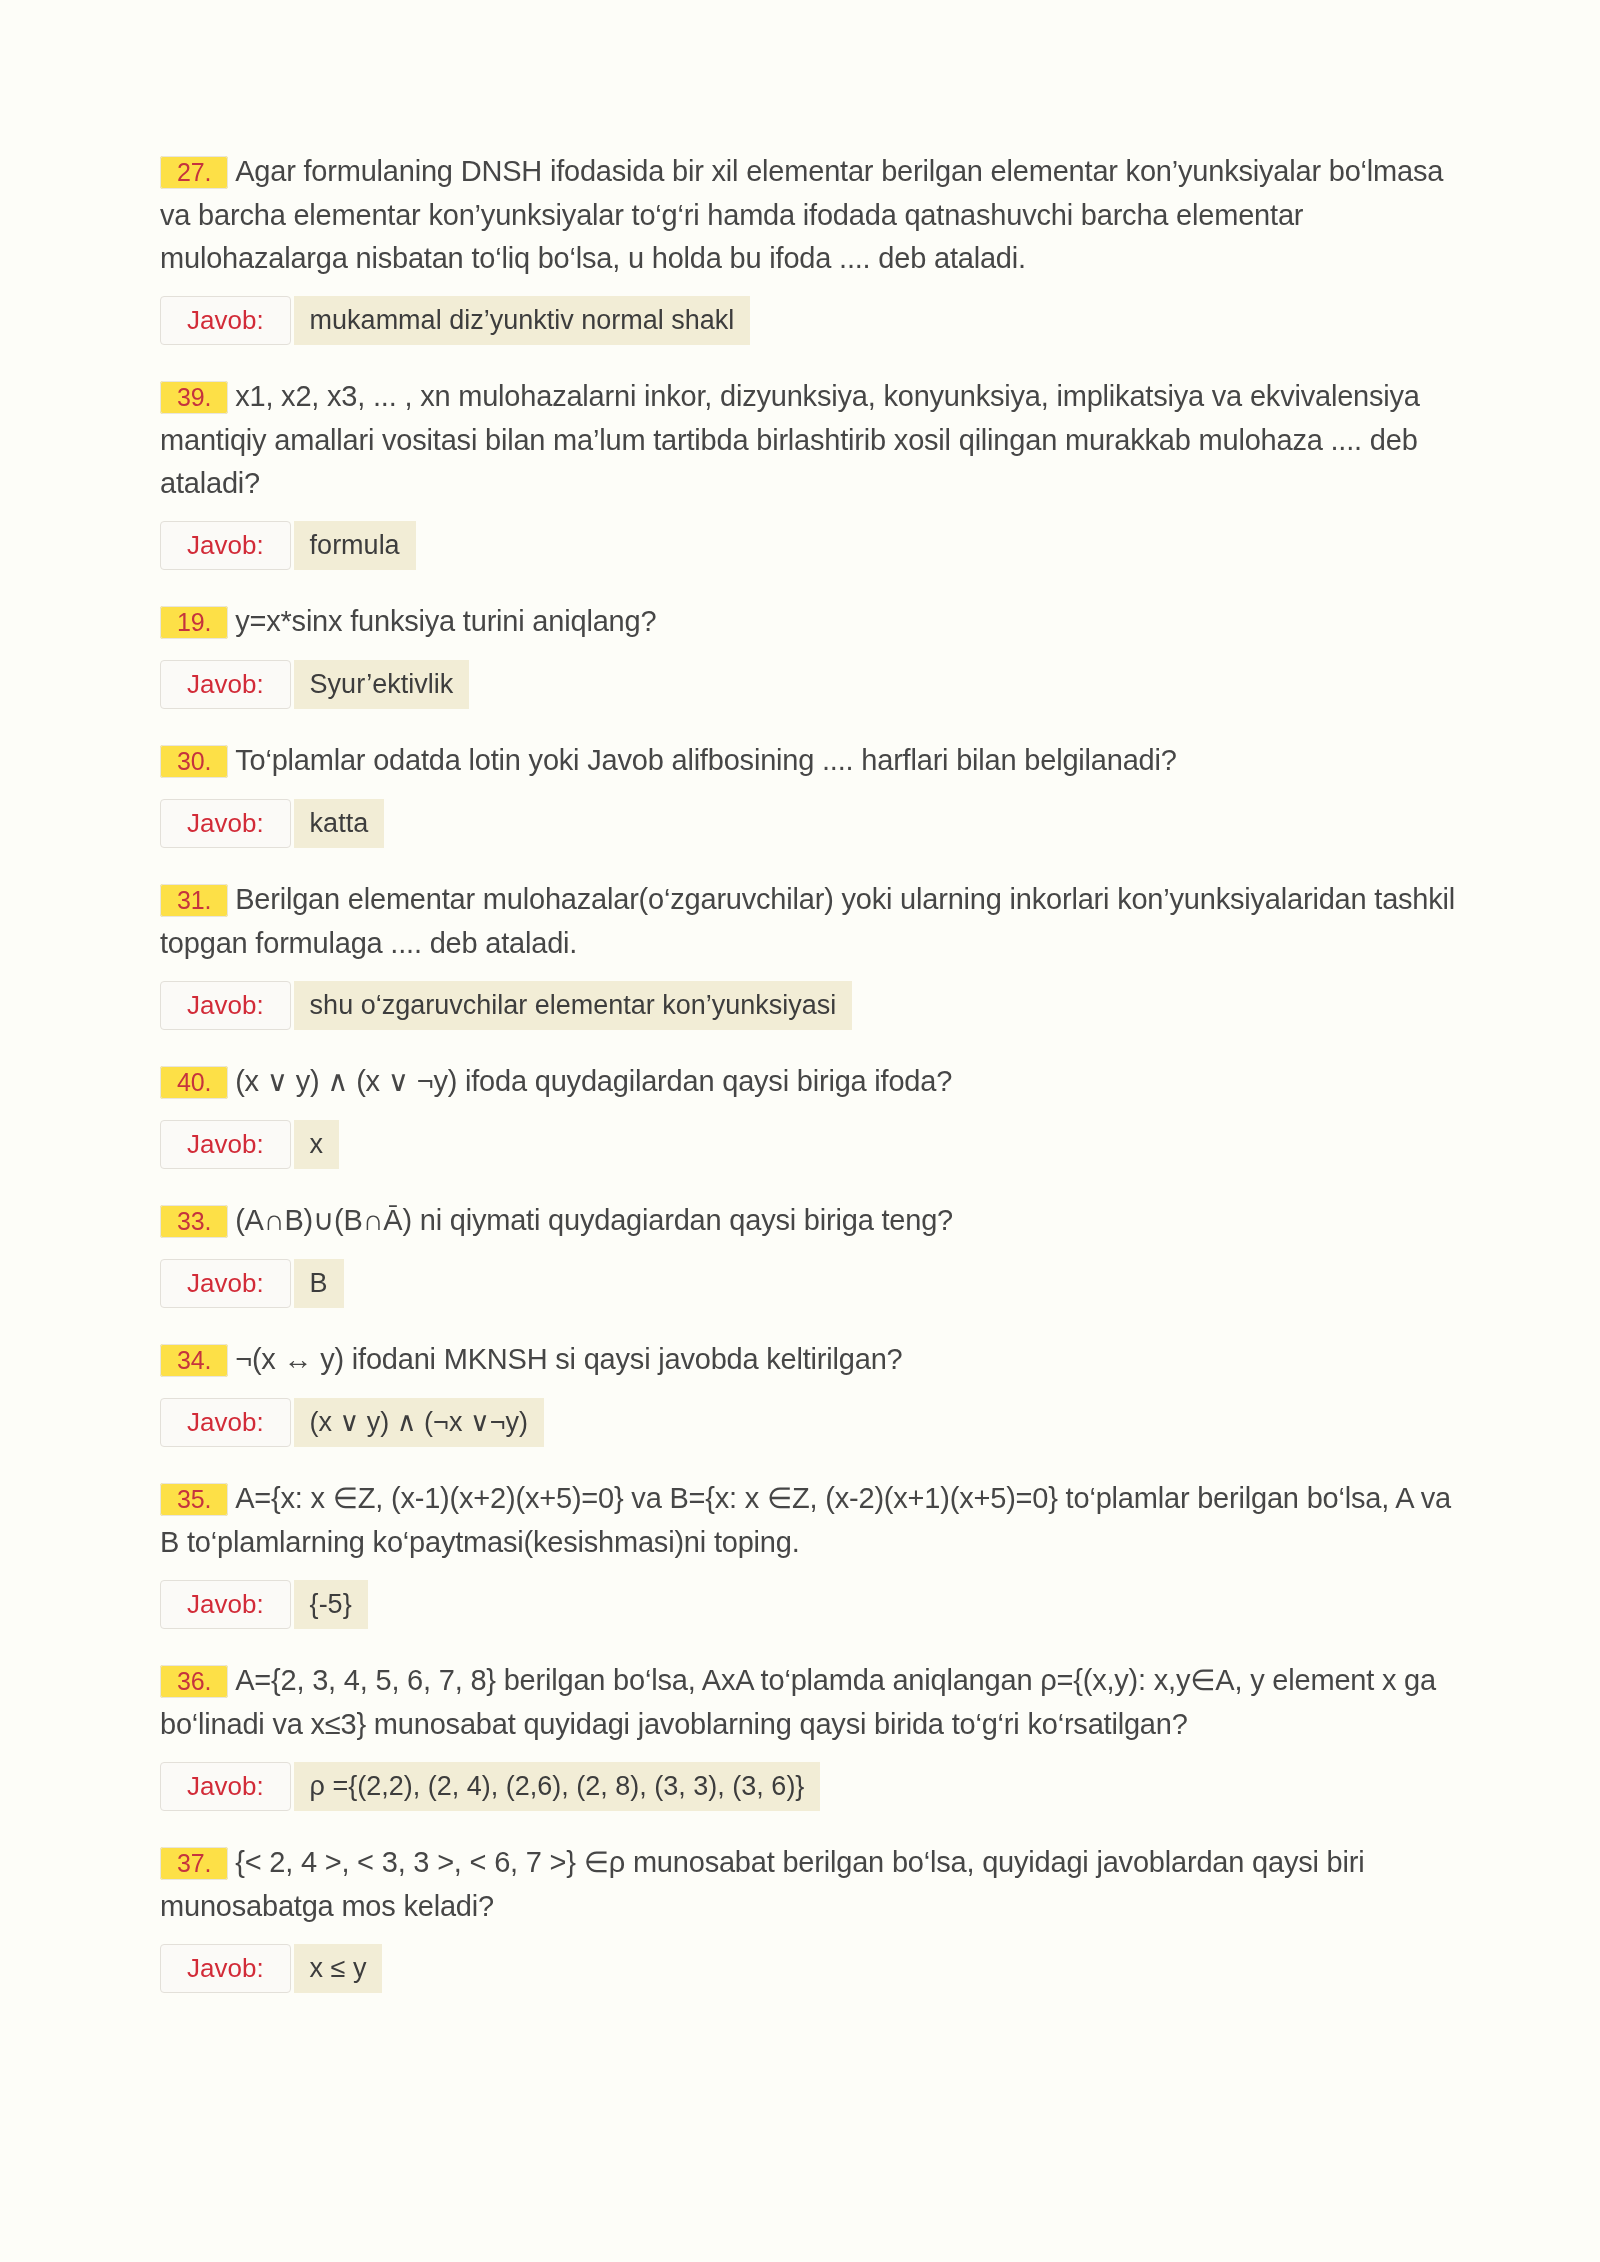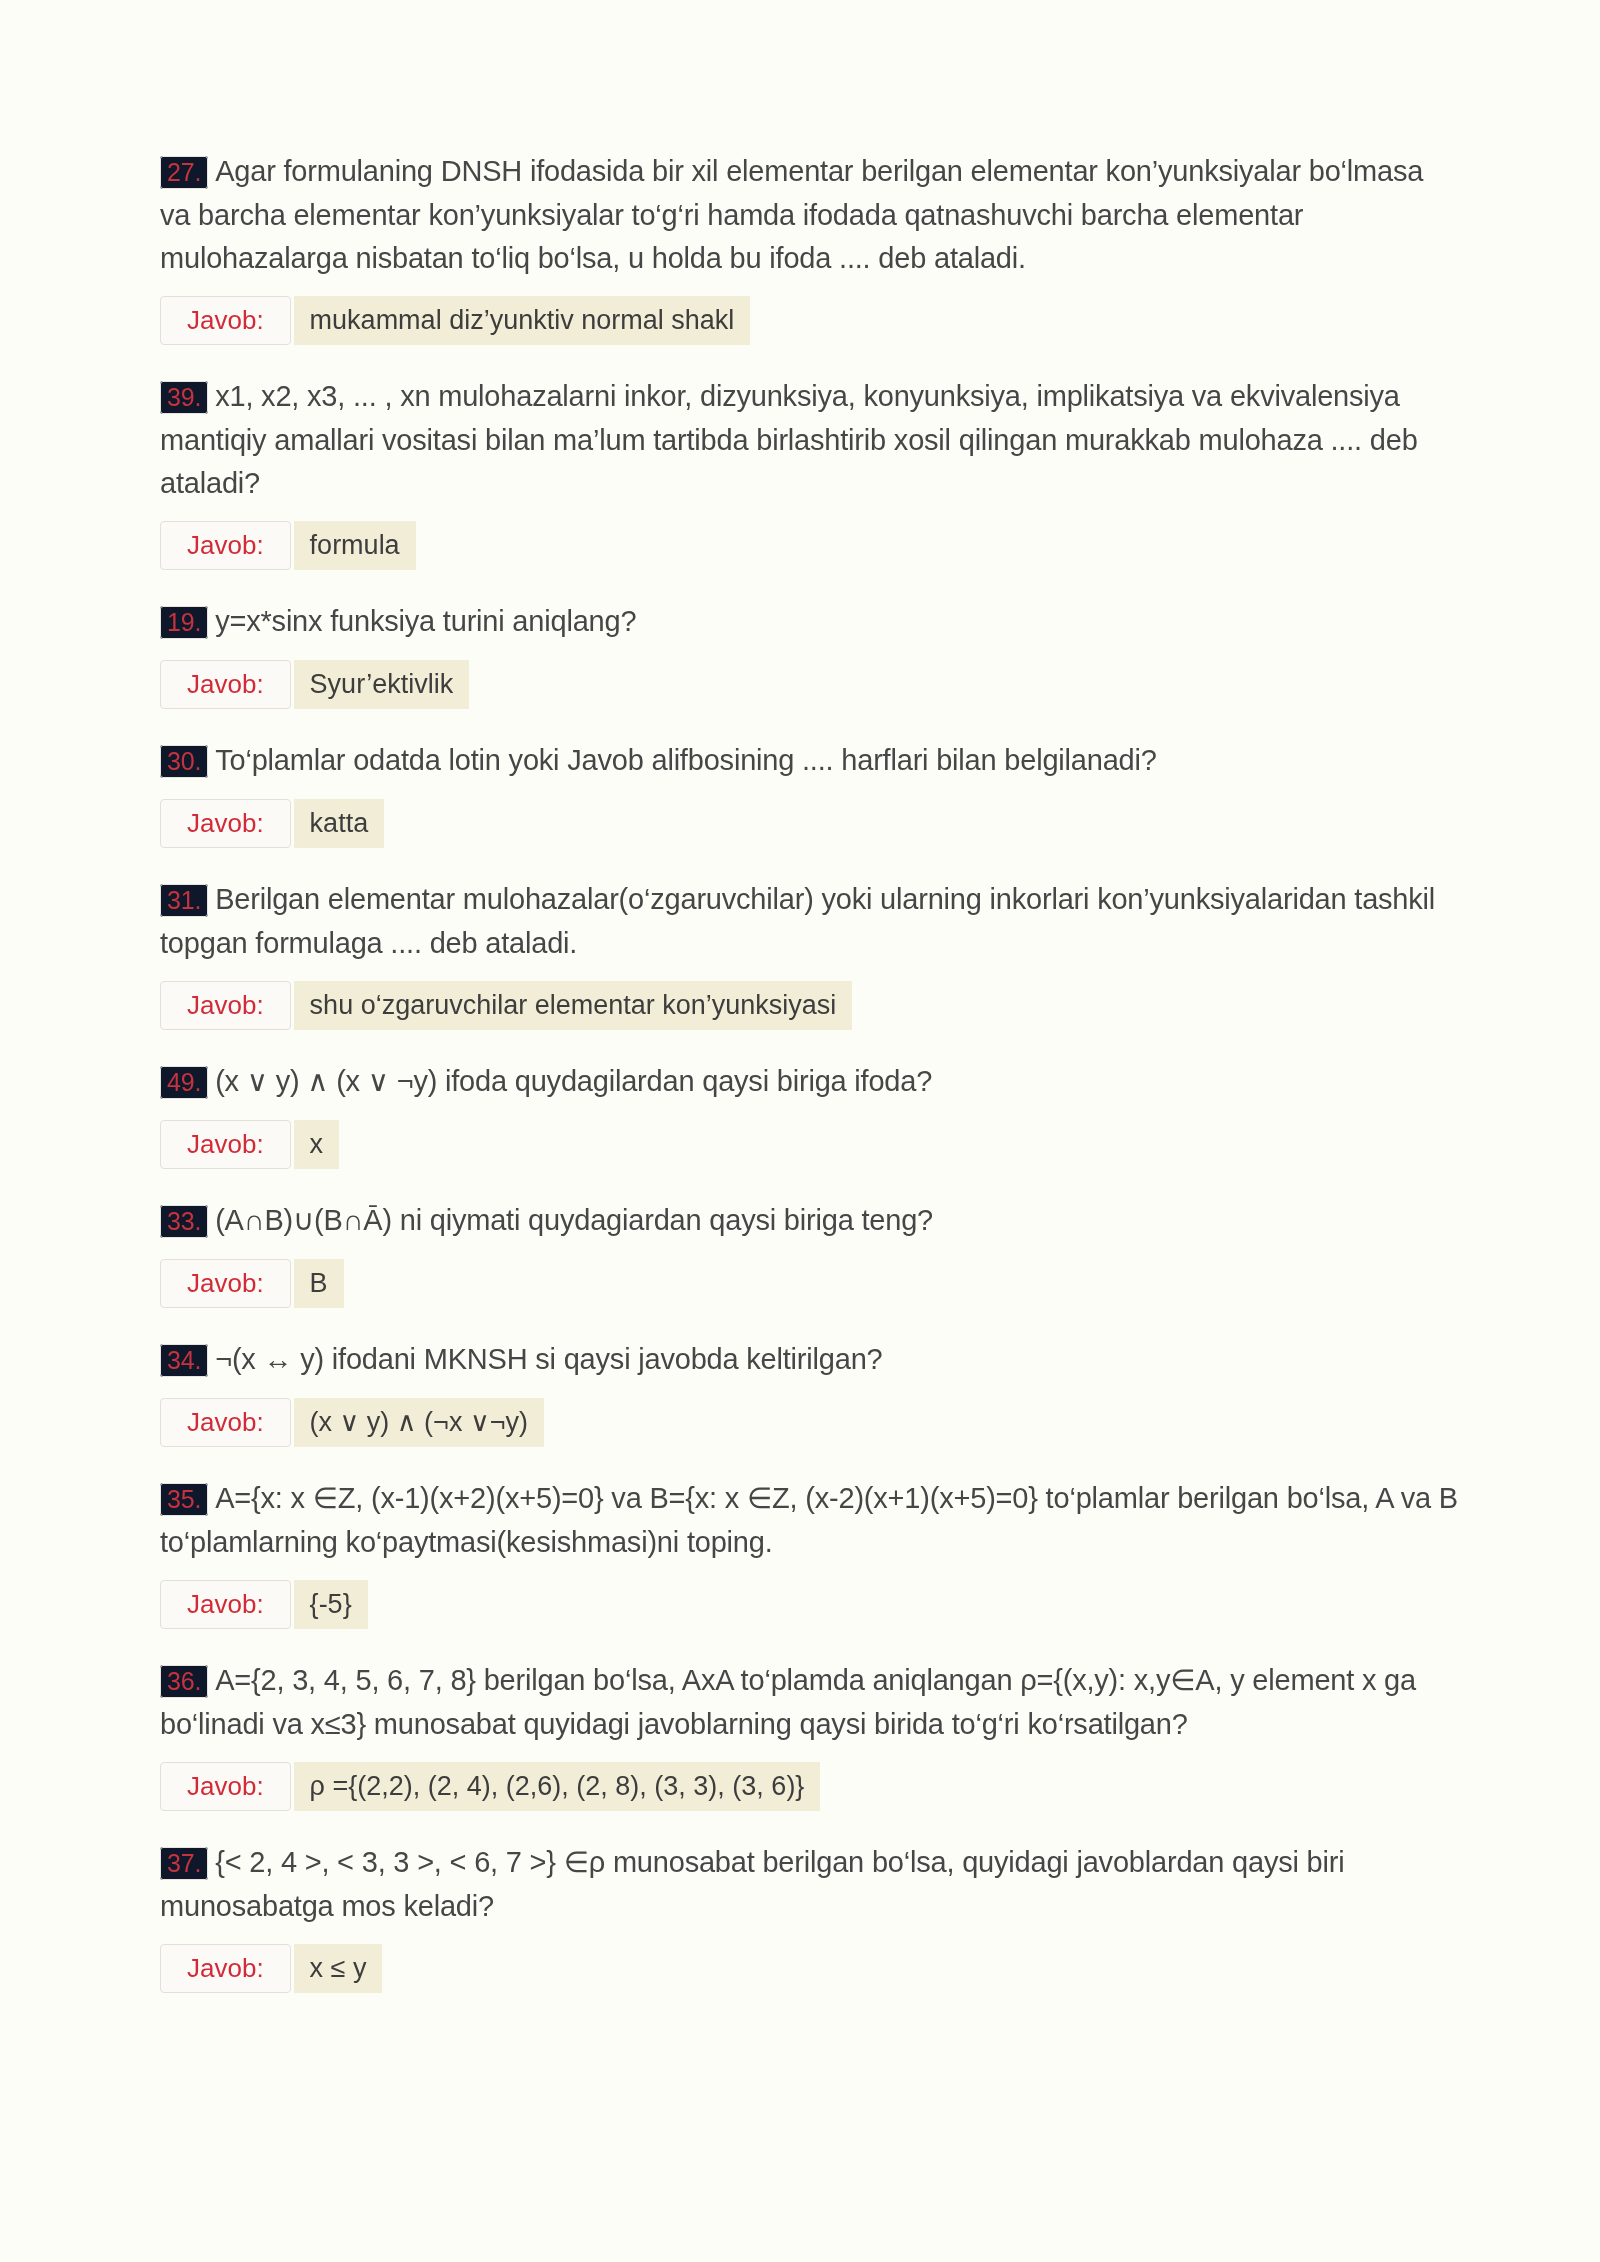--- a/index.html
+++ b/index.html
@@ -21,24 +21,24 @@
   }
   .q {
     font-size: 29px;
     line-height: 43px;
     margin-bottom: 16px;
     letter-spacing: -0.2px;
     color: #464646;
   }
   .num {
     color: #c5333e;
-    background: #0f172a;
+    background: #fde047;
     border: 1px solid #e8e5de;
     border-radius: 3px;
-    padding: 1px 6px 2px;
+    padding: 1px 16px 2px;
     font-size: 25px;
     margin-right: 7px;
     white-space: nowrap;
   }
   .a {
     margin-bottom: 30px;
     font-size: 27px;
     line-height: 34px;
   }
   .jl {
@@ -85,21 +85,21 @@
     <p class="q"><span class="num">30.</span><span>To‘plamlar odatda lotin yoki Javob alifbosining .... harflari bilan belgilanadi?</span></p>
     <p class="a"><span class="jl">Javob:</span><span class="at">katta</span></p>
   </section>
 
   <section>
     <p class="q"><span class="num">31.</span><span>Berilgan elementar mulohazalar(o‘zgaruvchilar) yoki ularning inkorlari kon’yunksiyalaridan tashkil topgan formulaga .... deb ataladi.</span></p>
     <p class="a"><span class="jl">Javob:</span><span class="at">shu o‘zgaruvchilar elementar kon’yunksiyasi</span></p>
   </section>
 
   <section>
-    <p class="q"><span class="num">49.</span><span>(x ∨ y) ∧ (x ∨ ¬y) ifoda quydagilardan qaysi biriga ifoda?</span></p>
+    <p class="q"><span class="num">40.</span><span>(x ∨ y) ∧ (x ∨ ¬y) ifoda quydagilardan qaysi biriga ifoda?</span></p>
     <p class="a"><span class="jl">Javob:</span><span class="at">x</span></p>
   </section>
 
   <section>
     <p class="q"><span class="num">33.</span><span>(A∩B)∪(B∩Ā) ni qiymati quydagiardan qaysi biriga teng?</span></p>
     <p class="a"><span class="jl">Javob:</span><span class="at">B</span></p>
   </section>
 
   <section>
     <p class="q"><span class="num">34.</span><span>¬(x ↔ y) ifodani MKNSH si qaysi javobda keltirilgan?</span></p>

